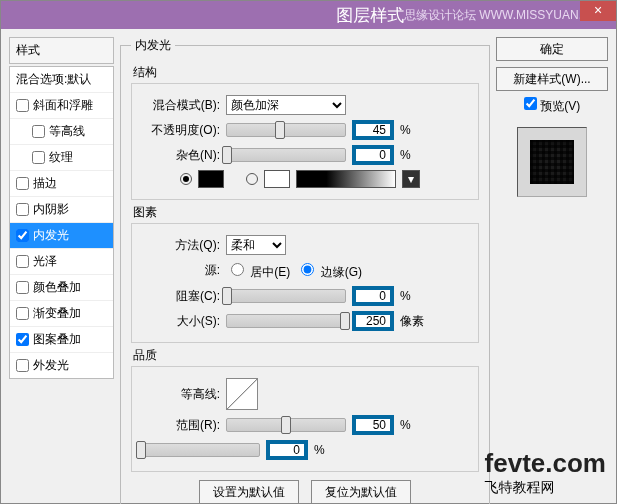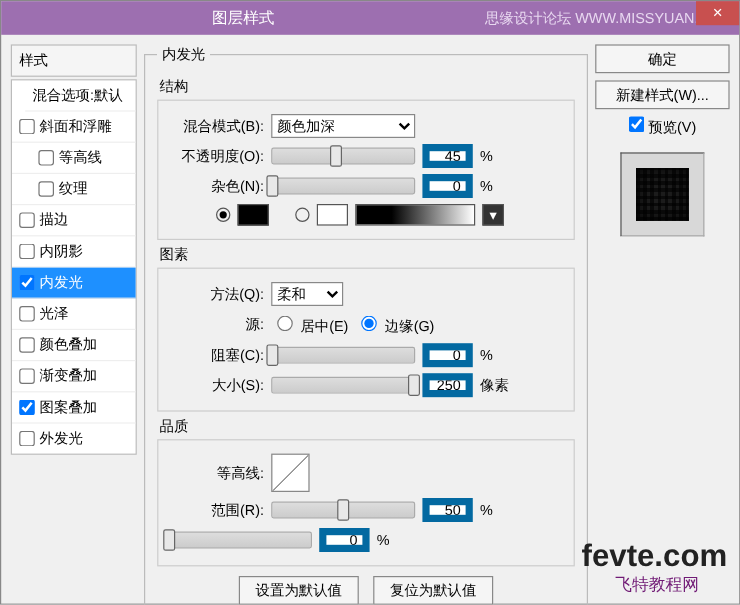--- a/index.html
+++ b/index.html
@@ -1,59 +1,59 @@
 <!DOCTYPE html>
 <html><head>
 <meta charset="utf-8">
 <style>
   * { box-sizing: border-box; font-family: "Microsoft YaHei", SimSun, sans-serif; font-size: 12px; }
   body { margin: 0; background: #eee; }
   .win { width: 617px; height: 504px; background: #f0f0f0; border: 1px solid #888; position: relative; }
   .titlebar { height: 28px; background: #9d6fb0; display: flex; align-items: center; color: #fff; }
-  .title-center { flex: 1; text-align: center; font-size: 13px; }
+  .title-center { flex: 1; text-align: right; font-size: 17px; }
   .title-right { padding-right: 6px; color: #e8d8f0; font-size: 11px; }
   .close-btn { width: 36px; height: 20px; background: #c8504f; color: #fff; text-align: center; line-height: 18px; position: absolute; right: 0; top: 0; font-size: 14px; }
   .body { display: flex; padding: 8px; gap: 6px; height: calc(100% - 28px); }
   .left-col { width: 105px; }
   .left-head { background: #f5f5f5; border: 1px solid #bbb; padding: 4px 6px; margin-bottom: 2px; }
   .style-list { border: 1px solid #bbb; background: #fff; }
   .style-list .row { padding: 4px 6px; display: flex; align-items: center; gap: 4px; border-bottom: 1px solid #eee; }
   .style-list .row:last-child { border-bottom: none; }
-  .style-list .row.noc { padding-left: 6px; margin-left: 11px; }
+  .style-list .row.noc { padding-left: 6px; }
   .style-list .row.sel { background: #1e90ff; color: #fff; }
   .style-list .row.indent { padding-left: 22px; }
   input[type=checkbox] { width: 13px; height: 13px; margin:0; }
   .mid-col { flex: 1; }
   fieldset { border: 1px solid #bbb; margin: 0 0 6px 0; padding: 6px 10px 10px 10px; }
   legend { padding: 0 4px; }
   .section-title { margin: 4px 0 2px 2px; }
   .form-row { display: flex; align-items: center; margin: 5px 0; gap: 6px; }
   .lbl { width: 80px; text-align: right; }
   select { height: 20px; border: 1px solid #888; background: #fff; }
   .slider { height: 14px; background: linear-gradient(#ddd,#ccc); border: 1px solid #aaa; position: relative; border-radius: 2px; }
   .slider .thumb { position: absolute; top: -3px; width: 10px; height: 18px; background: #e8e8e8; border: 1px solid #666; border-radius: 2px; transform: translateX(-50%); }
-  .numbox { width: 42px; height: 20px; border: 6px solid #0369a1; text-align: right; padding: 0 4px; background: #fff; }
+  .numbox { width: 42px; height: 20px; border: 4px solid #0369a1; text-align: right; padding: 0 4px; background: #fff; }
   .unit { width: 28px; }
   .radio-sq { width: 12px; height: 12px; border: 1px solid #555; border-radius: 50%; display: inline-flex; align-items:center; justify-content:center; }
   .radio-sq.checked::after { content:""; width:6px; height:6px; background:#000; border-radius:50%; }
   .color-swatch { width: 26px; height: 18px; border: 1px solid #555; }
   .black { background:#000; }
   .white { background:#fff; }
   .grad-swatch { width: 100px; height: 18px; background: linear-gradient(to right, #000 0%, #000 30%, #fff 100%); border:1px solid #555; }
   .dd { width:18px; height:18px; background:#333; color:#fff; text-align:center; line-height:16px; border:1px solid #555; }
   .contour { width: 32px; height: 32px; border:1px solid #888; background: linear-gradient(135deg,#fff 0%,#fff 49%,#888 50%,#888 51%,#fff 52%); display:inline-block; }
   .btns-row { display:flex; gap:12px; justify-content:center; margin-top:8px; }
   .btn { min-width: 100px; height: 24px; border: 1px solid #888; background: #f5f5f5; text-align: center; line-height: 22px; cursor:pointer; }
   .right-col { width: 112px; display:flex; flex-direction:column; gap:6px; }
   .right-col .btn { width: 100%; }
   .preview-box { width: 70px; height: 70px; border: 1px inset #aaa; margin: 6px auto 0; background: #d8d8d8; display:flex; align-items:center; justify-content:center; }
   .preview-inner { width: 44px; height: 44px; background: repeating-linear-gradient(0deg,#222 0 3px,#555 3px 6px), repeating-linear-gradient(90deg,#222 0 3px,#555 3px 6px); background-blend-mode: multiply; box-shadow: inset 0 0 12px #000; }
   .watermark { position:absolute; right:10px; bottom:6px; color:#555; font-family: Arial; }
   .watermark .big { font-size: 26px; font-weight:bold; color:#222; }
-  .watermark .cn { font-size: 14px; color:#701a75;margin-left:28px; }
+  .watermark .cn { font-size: 14px; color:#000000; }
 </style>
 </head>
 <body>
 
 <div class="win">
   <div class="titlebar">
     <div class="title-center">图层样式</div>
     <div class="title-right">
       <span>思缘设计论坛</span>&nbsp;<span>WWW.MISSYUAN.COM</span>
     </div>

